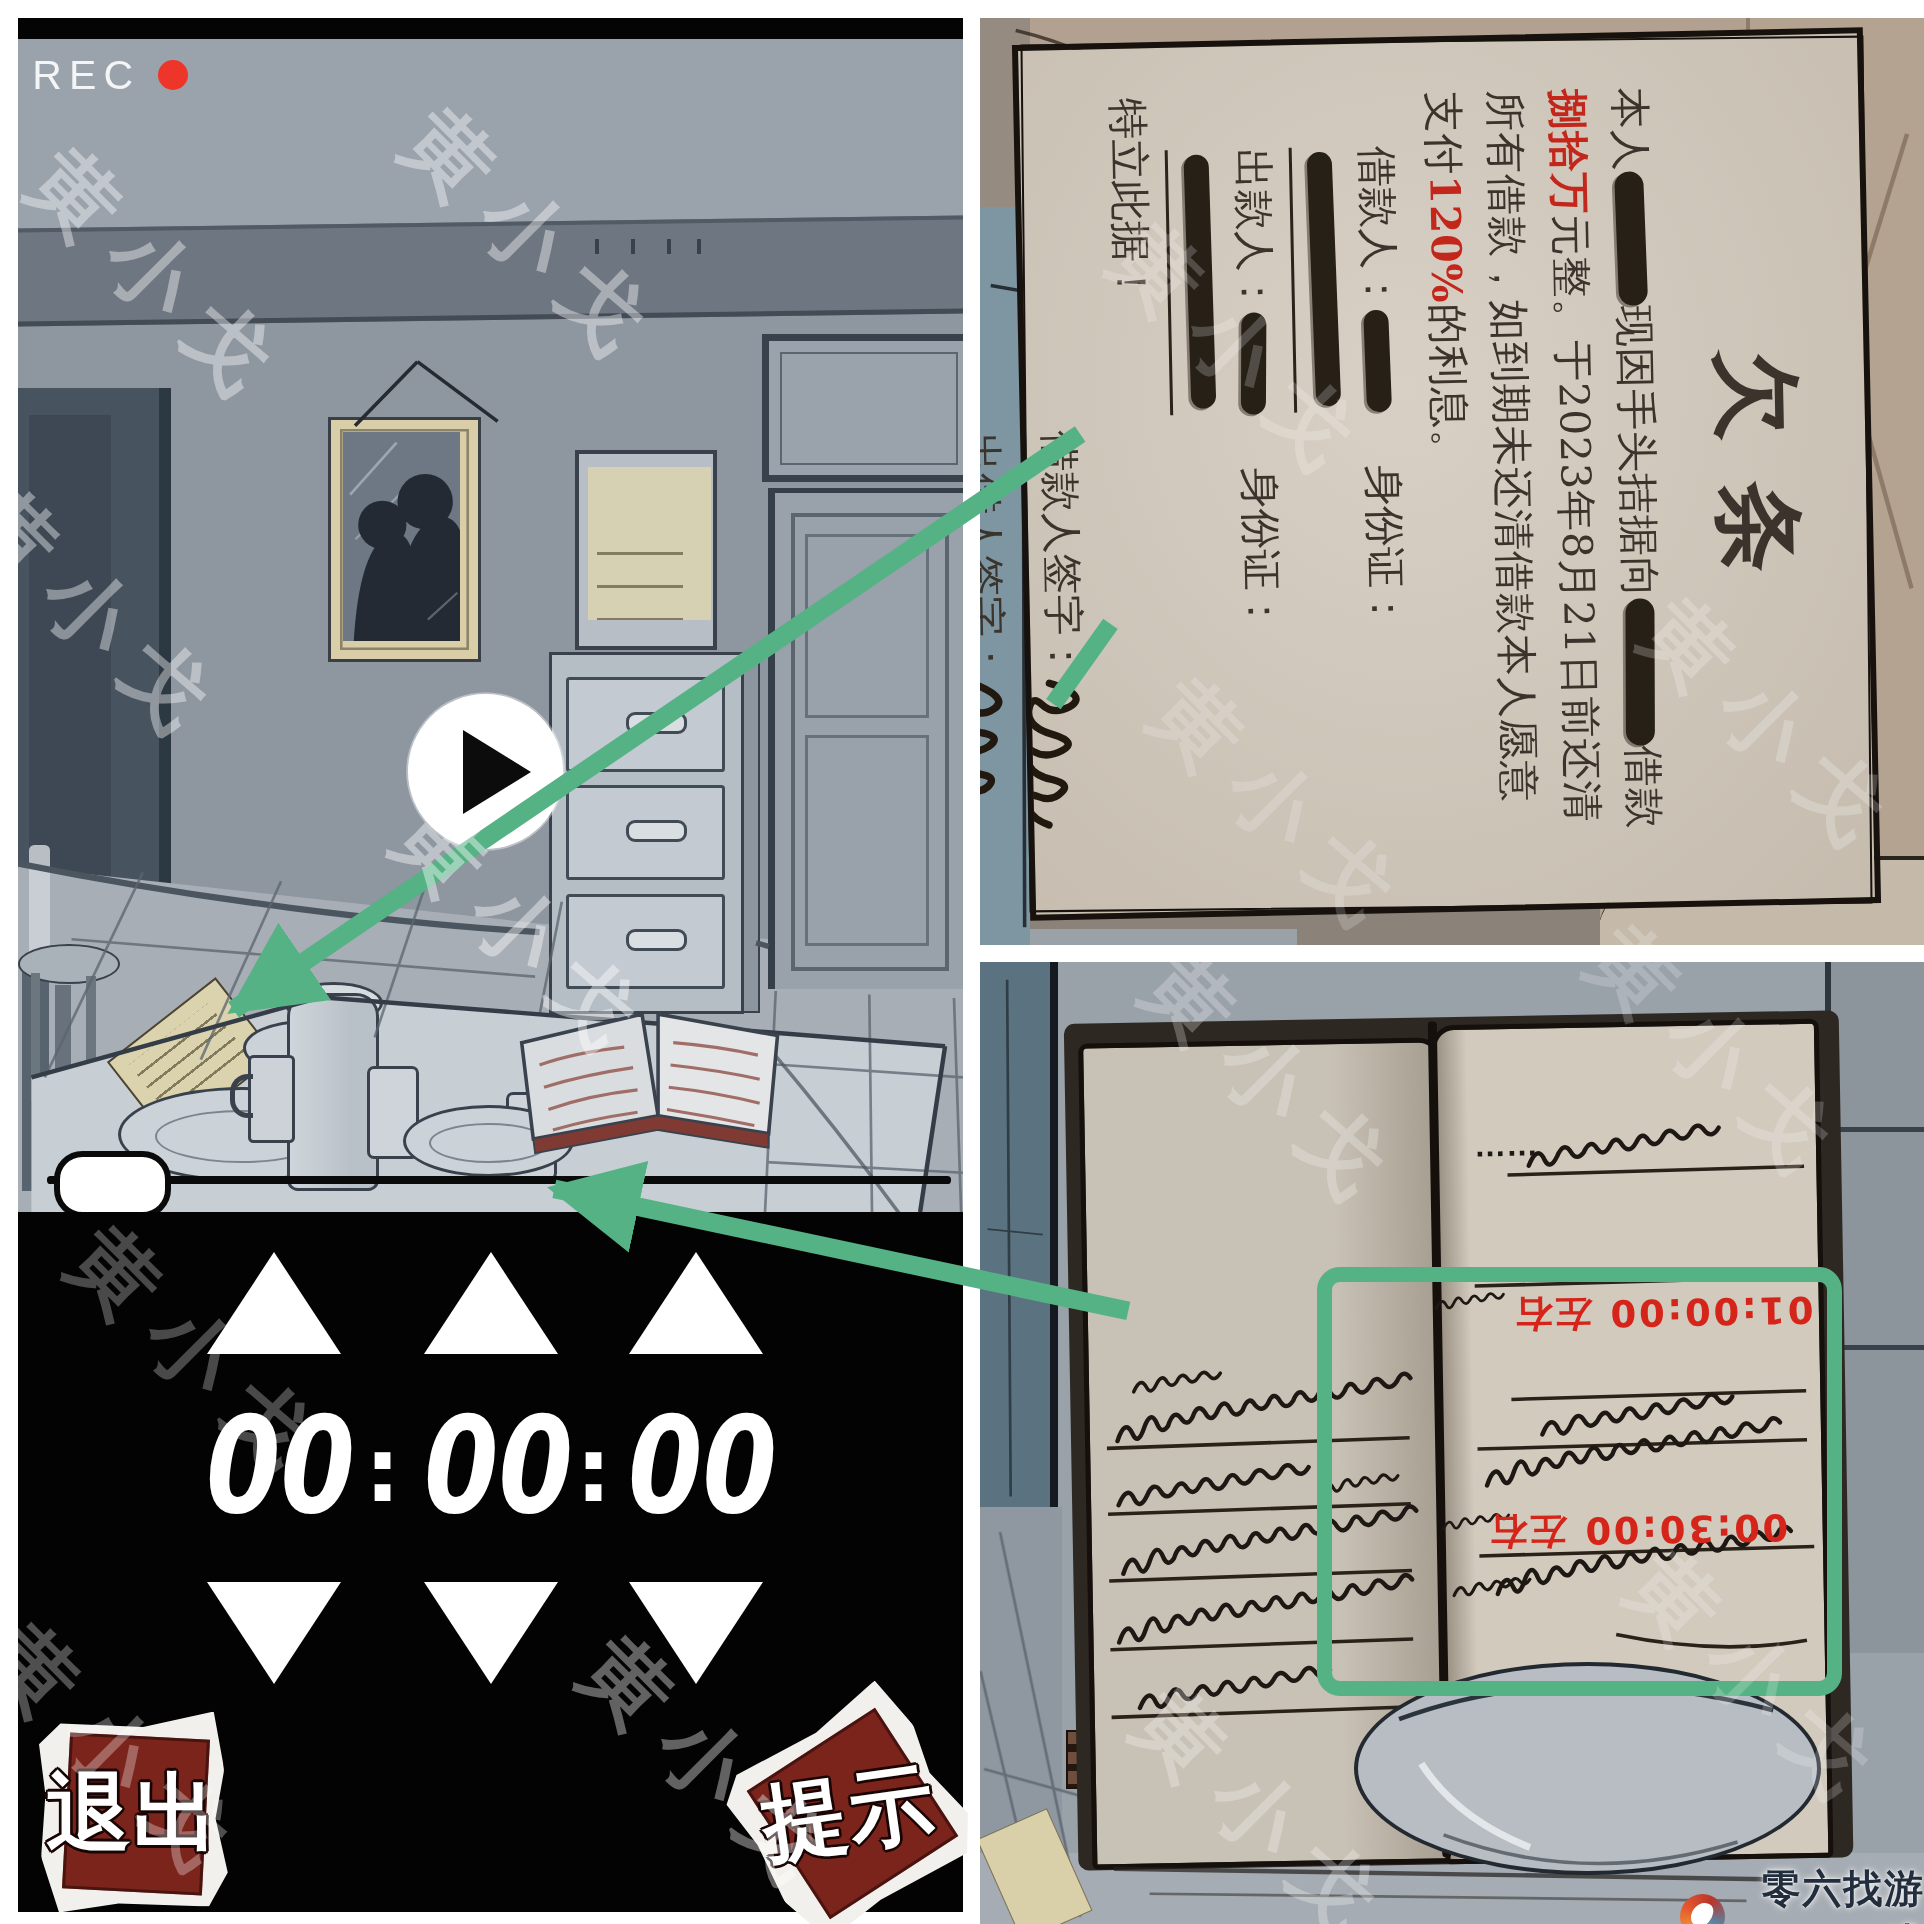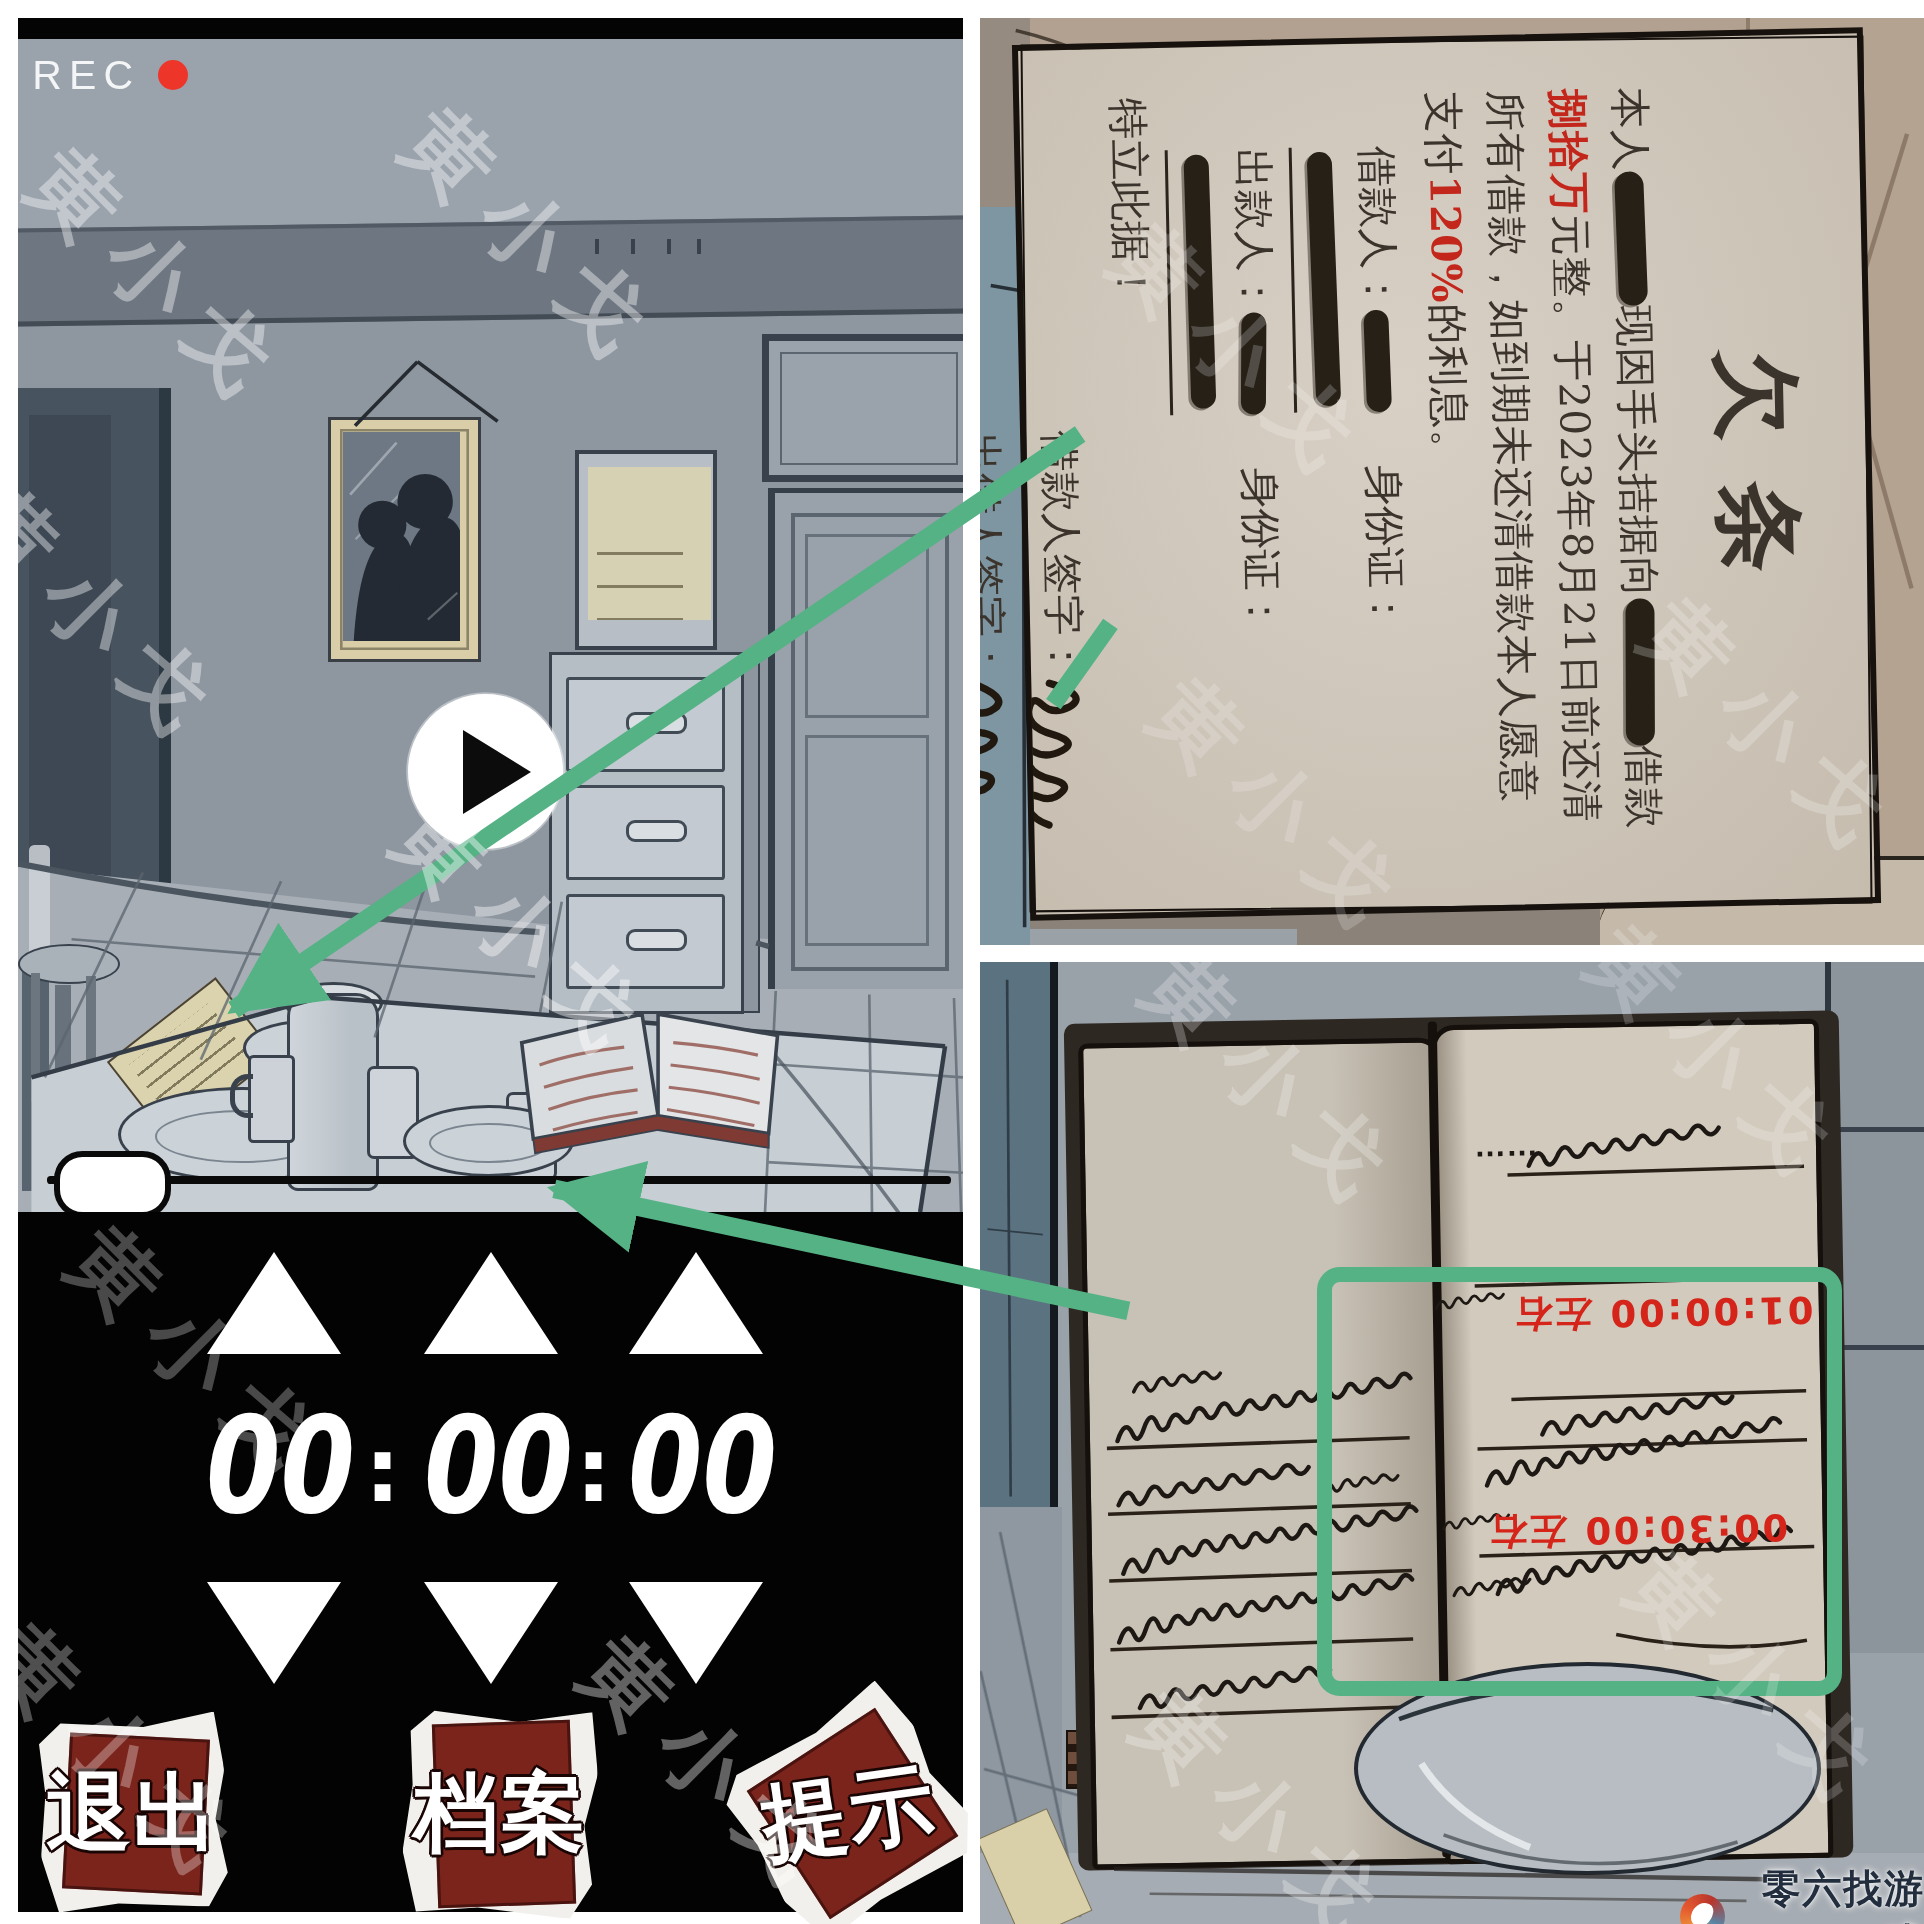--- a/index.html
+++ b/index.html
@@ -246,25 +246,20 @@
     <div class="abs tdigit" style="left:593px;top:187px;">00</div>
     <div class="abs tri-dn" style="left:189px;top:370px;"></div>
     <div class="abs tri-dn" style="left:406px;top:370px;"></div>
     <div class="abs tri-dn" style="left:611px;top:370px;"></div>
 
     <div class="abs stamp" style="left:16px;top:499px;width:198px;height:205px;">
       <div class="paperbg" style="transform:rotate(-3deg);"></div>
       <div class="core" style="left:32px;top:25px;width:134px;height:150px;transform:rotate(3deg);"></div>
       <div class="lbl">退出</div>
     </div>
-    <div class="abs stamp" style="left:381px;top:492px;width:203px;height:218px;">
-      <div class="paperbg" style="transform:rotate(2deg);"></div>
-      <div class="core" style="left:36px;top:18px;width:132px;height:178px;transform:rotate(-2deg);"></div>
-      <div class="lbl">档案</div>
-    </div>
     <div class="abs stamp" style="left:713px;top:488px;width:236px;height:227px;">
       <div class="paperbg" style="inset:16px;transform:rotate(-33deg);"></div>
       <div class="core" style="left:45px;top:37px;width:147px;height:147px;transform:rotate(-33deg);"></div>
       <div class="lbl" style="transform:rotate(-8deg);">提示</div>
     </div>
   </div>
 </div>
 
 <div id="tr-panel">
   <div class="abs sliver-top"></div>

